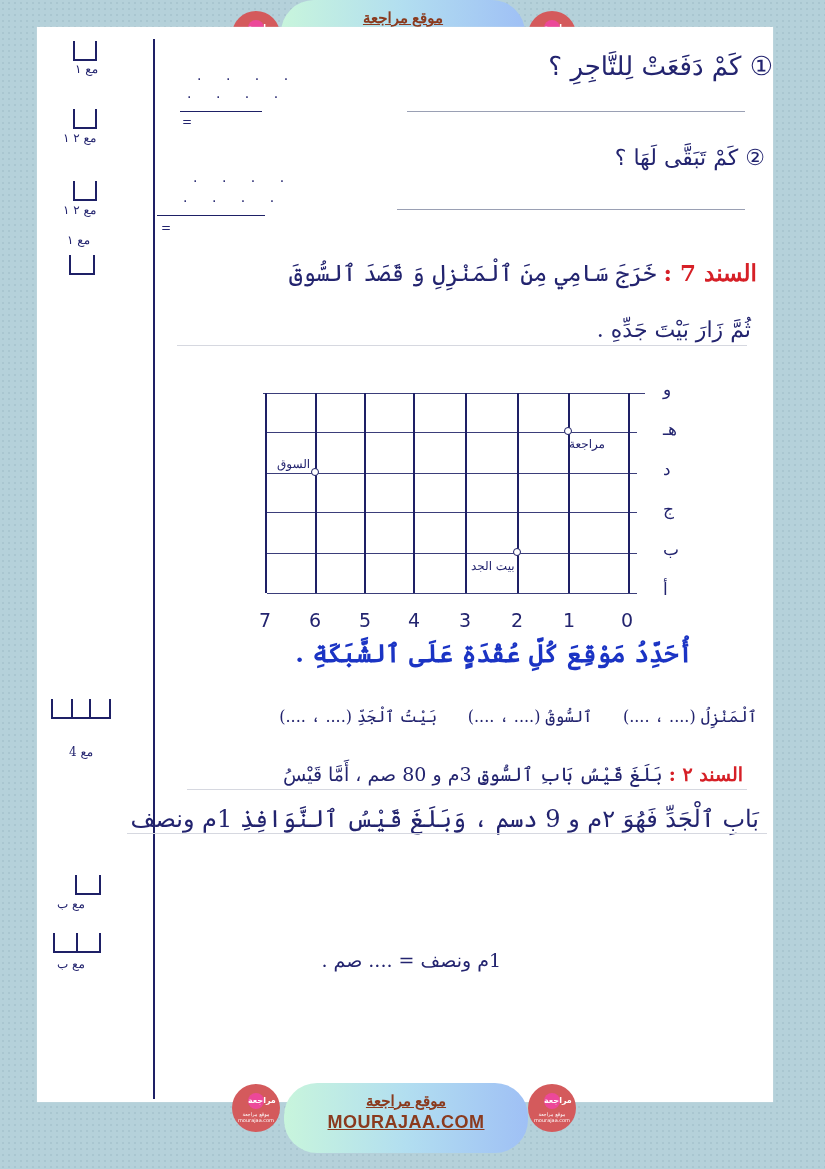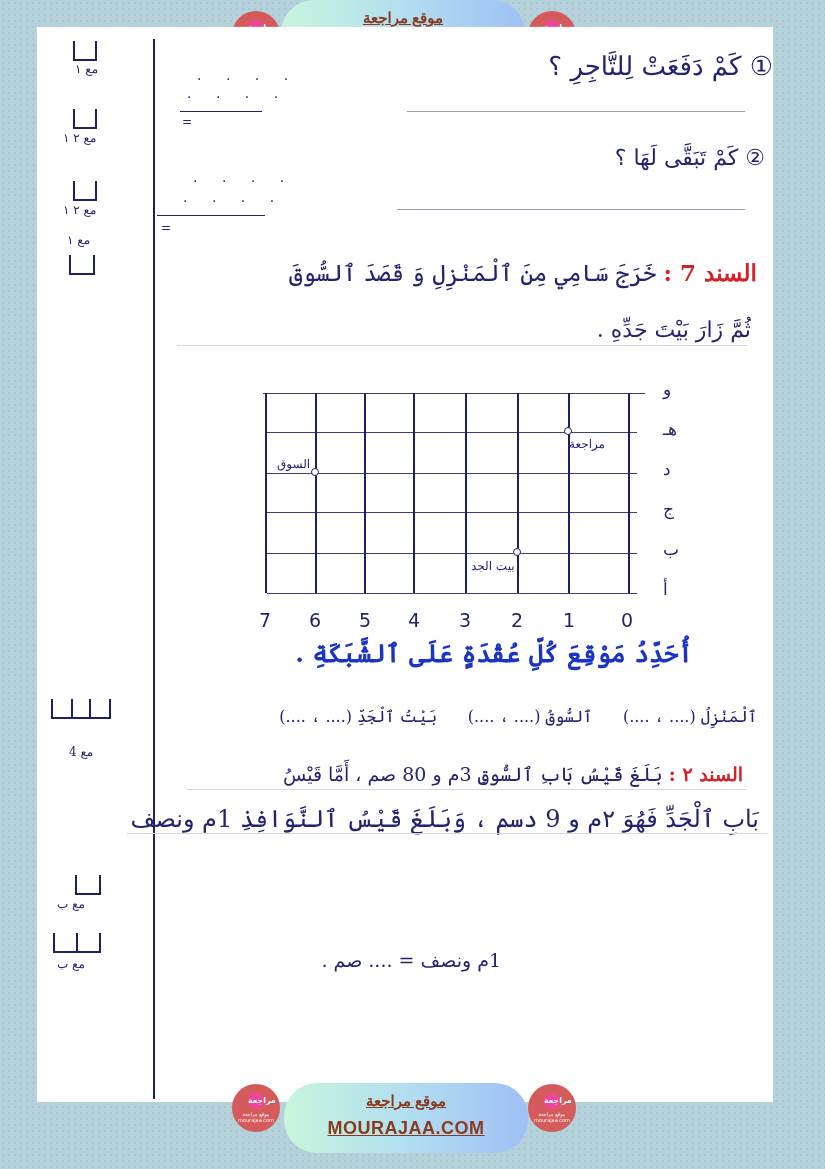--- a/index.html
+++ b/index.html
@@ -25,21 +25,21 @@
   .rule { position:absolute; height:1px; background:#9aa0b4; }
   .dots { position:absolute; font-size:14px; letter-spacing:10px; color:#23246f; }
   .red { color:#d62027; font-weight:bold; }
   .blue-head { color:#1b34c4; font-weight:bold; }
 
   
   .banner { position:absolute; left:281px; width:244px; height:66px; border-radius:33px;
     background:linear-gradient(90deg,#c8f5dc 0%, #b2def0 50%, #9fc0f5 100%);
     text-align:center; }
   .banner .ar { font-family:Liberation Sans, sans-serif; font-size:15px; font-weight:bold; color:#8a3a1e; text-decoration:underline; margin-top:9px; direction:rtl; }
-  .banner .en { font-family:"Liberation Sans", sans-serif; font-size:18px; font-weight:bold; color:#8a3a1e; text-decoration:underline; letter-spacing:0.5px; margin-top:8px; }
+  .banner .en { font-family:"Liberation Sans", sans-serif; font-size:18px; font-weight:bold; color:#8a3a1e; text-decoration:underline; letter-spacing:0.5px; margin-top:2px; }
   .logo { position:absolute; width:48px; height:48px; border-radius:50%; background:#d45a5c; text-align:center; }
   .logo .book { width:16px; height:16px; border-radius:50%; background:#ec4899; margin:9px auto 0; font-size:8px; line-height:16px; color:#fff; font-weight:bold; }
   .logo .small { font-size:5px; color:#fff; line-height:6px; margin-top:2px; }
 
   
   .grid-wrap { position:absolute; left:226px; top:360px; width:420px; height:250px; }
   .vline { position:absolute; top:6px; width:2px; height:200px; background:#1e2066; }
   .hline { position:absolute; left:4px; height:1px; background:#3b3e7a; width:370px; }
   .pt { position:absolute; width:6px; height:6px; border:1.5px solid #1e2066; border-radius:50%; background:#fff; }
   .xlab { position:absolute; top:222px; font-size:19px; color:#23246f; font-family:"DejaVu Sans", sans-serif; }

